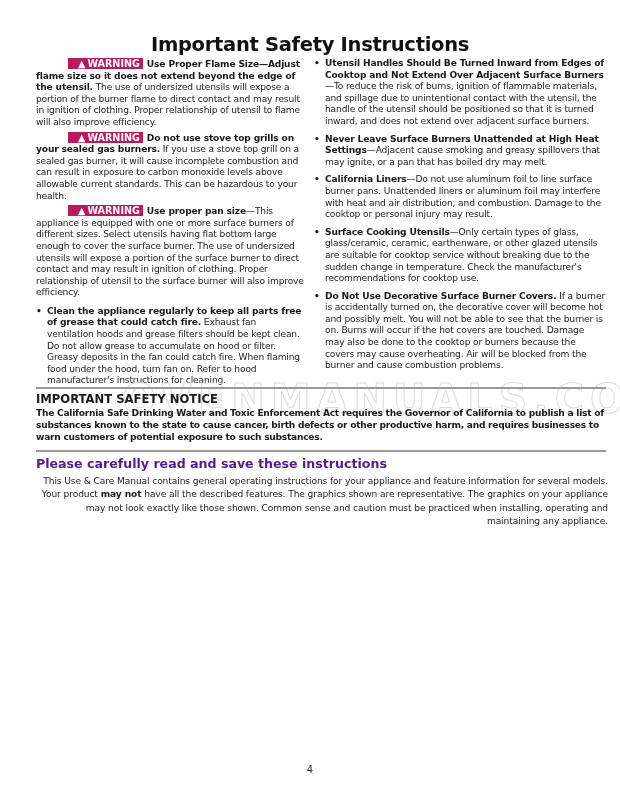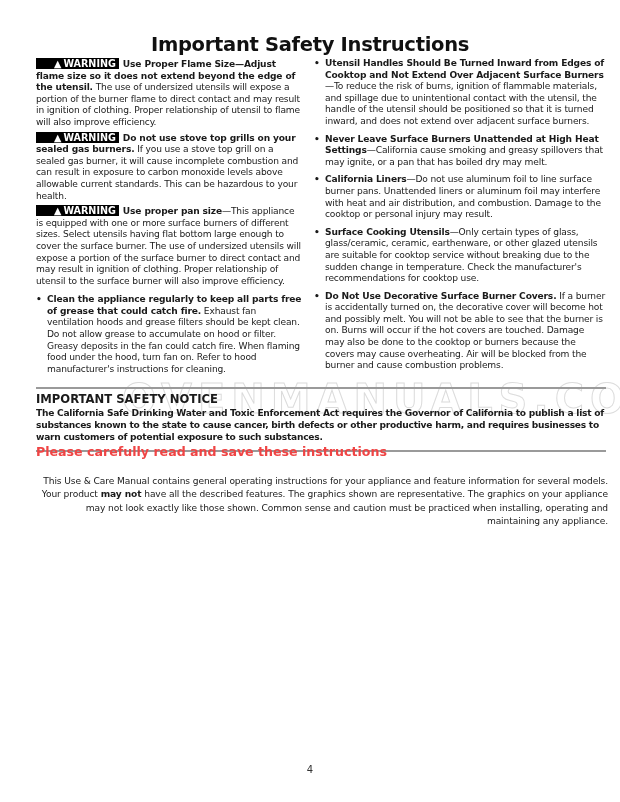--- a/index.html
+++ b/index.html
@@ -4,37 +4,37 @@
   <style>
     html, body { margin: 0; padding: 0; background: #ffffff; }
     body { width: 620px; height: 802px; position: relative; overflow: hidden;
       font-family: "DejaVu Sans", sans-serif; color: #1a1a1a; }
     .page-title { position: absolute; top: 33px; left: 0; width: 620px; text-align: center;
       font-family: "DejaVu Sans", sans-serif; font-weight: bold; font-size: 19.5px; letter-spacing: -0.3px; color: #111; }
     .col { position: absolute; top: 58px; font-size: 9.1px; line-height: 11.6px; letter-spacing: -0.15px; }
     .col-left { left: 36px; width: 268px; }
     .col-right { left: 314px; width: 292px; }
     .warn-para { margin: 0 0 3px 0; }
-    .warn-badge { display: inline-block; background: #000000; color: #fff; font-weight: bold;
-      font-size: 9.6px; line-height: 11px; padding: 0 3px 0 18px; margin-right: 4px; letter-spacing: 0; }
+    .warn-badge { display: inline-block; background: #be185d; color: #fff; font-weight: bold;
+      font-size: 9.6px; line-height: 11px; padding: 0 3px 0 10px; margin-right: 4px; letter-spacing: 0; margin-left: 32px; }
     .warn-badge .tri { display: inline-block; margin-right: 2px; }
     .b { font-weight: bold; }
     ul.bullets { list-style: none; margin: 7px 0 0 0; padding: 0; }
     ul.bullets li { position: relative; padding-left: 11px; margin: 0 0 6px 0; }
     ul.bullets li .dot { position: absolute; left: 0; top: 0; font-weight: bold; }
     .col-right ul.bullets { margin-top: 0; }
     .watermark { position: absolute; top: 376px; left: 122px; font-family: "DejaVu Sans", sans-serif;
       font-size: 40px; font-weight: bold; letter-spacing: 6px; color: transparent;
       -webkit-text-stroke: 1px #d8d8d8; opacity: 0.9; white-space: nowrap; }
     .rule { position: absolute; left: 36px; width: 570px; height: 2px; background: #9a9a9a; }
     .rule-1 { top: 387px; }
     .rule-2 { top: 450px; }
     .notice-heading { position: absolute; top: 392px; left: 36px; font-weight: bold; font-size: 11.6px; color: #1a1a1a; text-align: center; }
     .notice-body { position: absolute; top: 407px; left: 36px; width: 572px; font-size: 9.1px; line-height: 12px; letter-spacing: -0.25px; font-weight: bold; }
-    .read-heading { position: absolute; top: 444px; left: 36px; font-weight: bold; font-size: 12.6px; color: #ef4444; }
+    .read-heading { position: absolute; top: 456px; left: 36px; font-weight: bold; font-size: 12.6px; color: #4c1d95; }
     .read-body { position: absolute; top: 475px; left: 36px; width: 572px; font-size: 9.1px; line-height: 13.4px; letter-spacing: -0.1px; text-align: right; }
     .page-number { position: absolute; top: 764px; left: 0; width: 620px; text-align: center; font-size: 10px; color: #333; }
   </style>
 </head>
 <body>
 
 <div class="page-title">Important Safety Instructions</div>
 
 <div class="col col-left">
   <p class="warn-para">
@@ -47,21 +47,21 @@
     <span class="warn-badge"><span class="tri">▲</span><span>WARNING</span></span><span class="b">Use proper pan size</span><span>—This appliance is equipped with one or more surface burners of different sizes. Select utensils having flat bottom large enough to cover the surface burner. The use of undersized utensils will expose a portion of the surface burner to direct contact and may result in ignition of clothing. Proper relationship of utensil to the surface burner will also improve efficiency.</span>
   </p>
   <ul class="bullets">
     <li><span class="dot">•</span><span class="b">Clean the appliance regularly to keep all parts free of grease that could catch fire.</span><span> Exhaust fan ventilation hoods and grease filters should be kept clean. Do not allow grease to accumulate on hood or filter. Greasy deposits in the fan could catch fire. When flaming food under the hood, turn fan on. Refer to hood manufacturer's instructions for cleaning.</span></li>
   </ul>
 </div>
 
 <div class="col col-right">
   <ul class="bullets">
     <li><span class="dot">•</span><span class="b">Utensil Handles Should Be Turned Inward from Edges of Cooktop and Not Extend Over Adjacent Surface Burners</span><span>—To reduce the risk of burns, ignition of flammable materials, and spillage due to unintentional contact with the utensil, the handle of the utensil should be positioned so that it is turned inward, and does not extend over adjacent surface burners.</span></li>
-    <li><span class="dot">•</span><span class="b">Never Leave Surface Burners Unattended at High Heat Settings</span><span>—California cause smoking and greasy spillovers that may ignite, or a pan that has boiled dry may melt.</span></li>
+    <li><span class="dot">•</span><span class="b">Never Leave Surface Burners Unattended at High Heat Settings</span><span>—Adjacent cause smoking and greasy spillovers that may ignite, or a pan that has boiled dry may melt.</span></li>
     <li><span class="dot">•</span><span class="b">California Liners</span><span>—Do not use aluminum foil to line surface burner pans. Unattended liners or aluminum foil may interfere with heat and air distribution, and combustion. Damage to the cooktop or personal injury may result.</span></li>
     <li><span class="dot">•</span><span class="b">Surface Cooking Utensils</span><span>—Only certain types of glass, glass/ceramic, ceramic, earthenware, or other glazed utensils are suitable for cooktop service without breaking due to the sudden change in temperature. Check the manufacturer's recommendations for cooktop use.</span></li>
     <li><span class="dot">•</span><span class="b">Do Not Use Decorative Surface Burner Covers.</span><span> If a burner is accidentally turned on, the decorative cover will become hot and possibly melt. You will not be able to see that the burner is on. Burns will occur if the hot covers are touched. Damage may also be done to the cooktop or burners because the covers may cause overheating. Air will be blocked from the burner and cause combustion problems.</span></li>
   </ul>
 </div>
 
 <div class="watermark">OVENMANUALS.COM</div>
 
 <div class="rule rule-1"></div>
 <div class="notice-heading">IMPORTANT SAFETY NOTICE</div>

